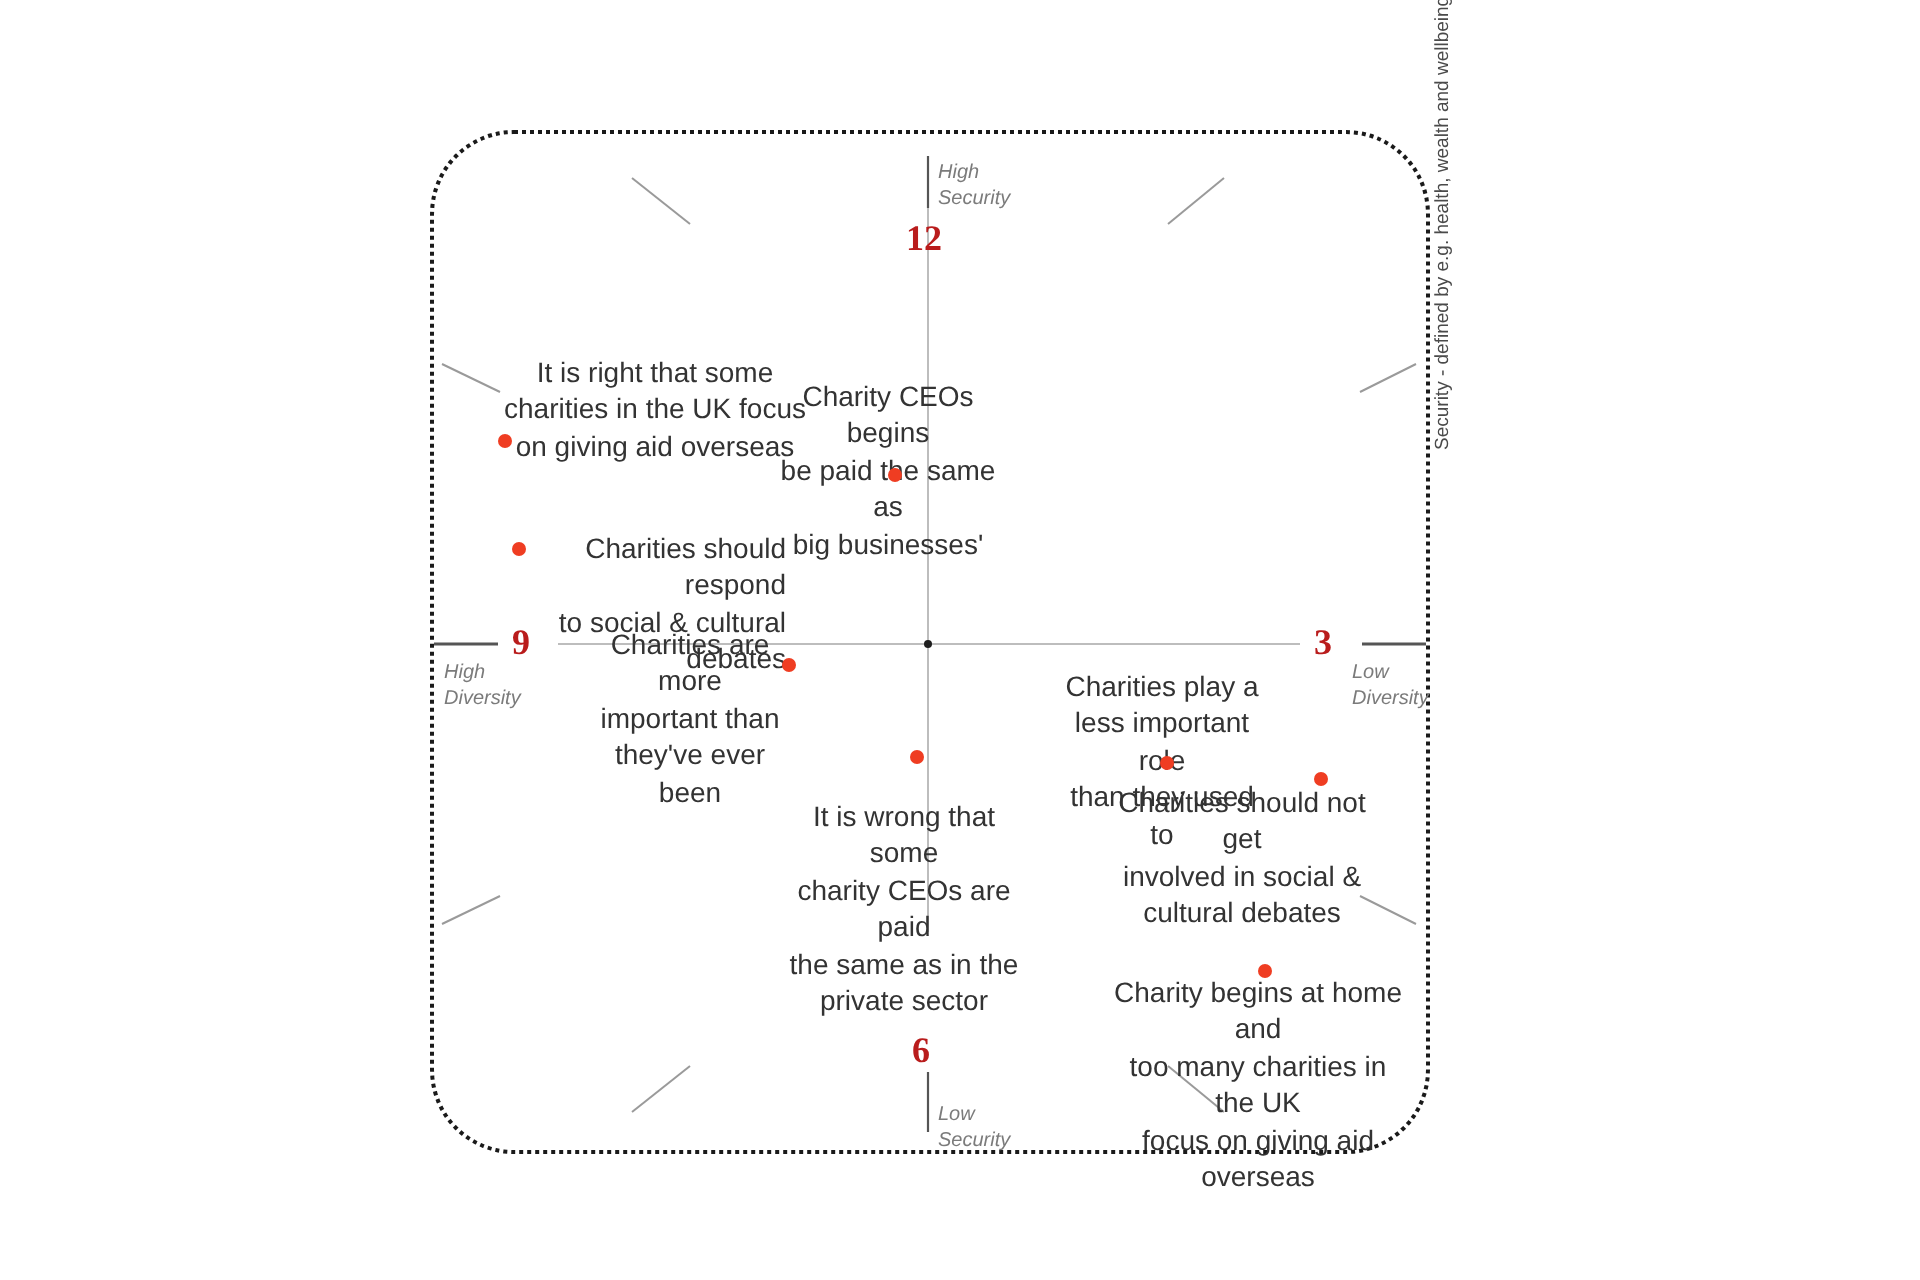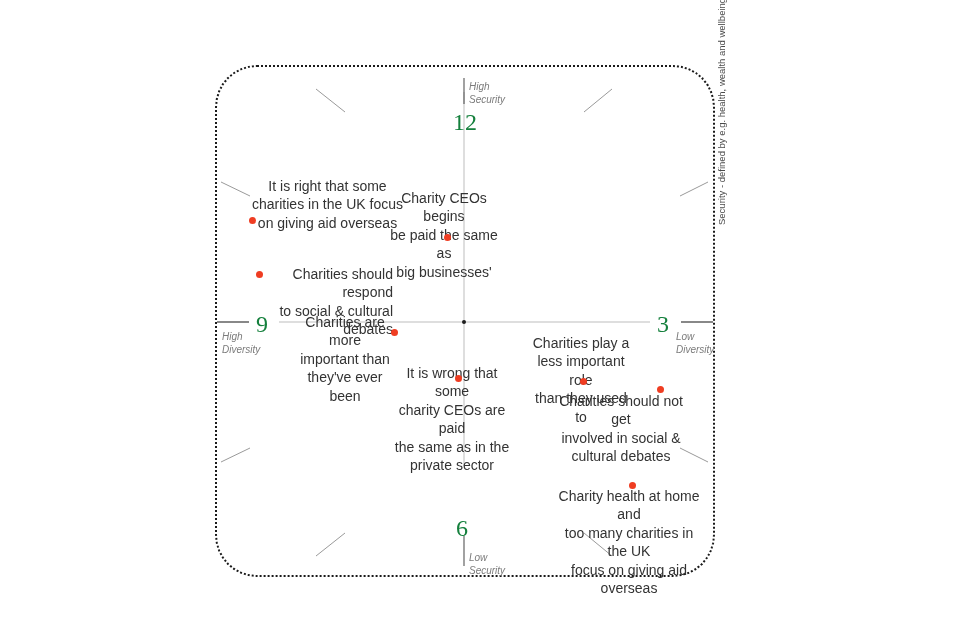--- a/index.html
+++ b/index.html
@@ -43,23 +43,23 @@
     top: 0;
     width: 960px;
     height: 640px;
     pointer-events: none;
   }
 
   
   .hour-numeral {
     position: absolute;
     font-family: "Liberation Serif", serif;
-    font-weight: normal;
-    font-size: 24px;
-    color: #15803d;
+    font-weight: bold;
+    font-size: 18px;
+    color: #b91c1c;
     line-height: 1;
     white-space: nowrap;
   }
   #hour-12 { left: 453px; top: 110px; }
   #hour-3  { left: 657px; top: 312px; }
   #hour-6  { left: 456px; top: 516px; }
   #hour-9  { left: 256px; top: 312px; }
 
   
   .pole-caption {
@@ -187,32 +187,32 @@
 be paid the same as
 big businesses'</div>
       <div class="data-dot" style="left: 444px; top: 234px; background: rgb(239, 61, 34);"></div>
       <div class="statement left" style="left: 267px; top: 265px; width: 126px;">Charities should respond
 to social &amp; cultural debates</div>
       <div class="data-dot" style="left: 256px; top: 271px; background: rgb(239, 61, 34);"></div>
       <div class="statement center" style="left: 291px; top: 313px; width: 108px;">Charities are more
 important than
 they've ever been</div>
       <div class="data-dot" style="left: 391px; top: 329px; background: rgb(239, 61, 34);"></div>
-      <div class="statement center" style="left: 393px; top: 364px; width: 118px;">It is wrong that some
+      <div class="statement center" style="left: 393px; top: 399px; width: 118px;">It is wrong that some
 charity CEOs are paid
 the same as in the
 private sector</div>
       <div class="data-dot" style="left: 455px; top: 375px; background: rgb(239, 61, 34);"></div>
       <div class="statement center" style="left: 528px; top: 334px; width: 106px;">Charities play a
 less important role
 than they used to</div>
       <div class="data-dot" style="left: 580px; top: 378px; background: rgb(239, 61, 34);"></div>
       <div class="statement center" style="left: 556px; top: 392px; width: 130px;">Charities should not get
 involved in social &amp;
 cultural debates</div>
       <div class="data-dot" style="left: 657px; top: 386px; background: rgb(239, 61, 34);"></div>
-      <div class="statement center" style="left: 554px; top: 487px; width: 150px;">Charity health at home and
+      <div class="statement center" style="left: 554px; top: 487px; width: 150px;">Charity begins at home and
 too many charities in the UK
 focus on giving aid overseas</div>
       <div class="data-dot" style="left: 629px; top: 482px; background: rgb(239, 61, 34);"></div>
     </div>
 
 </div>
 
 </body></html>

